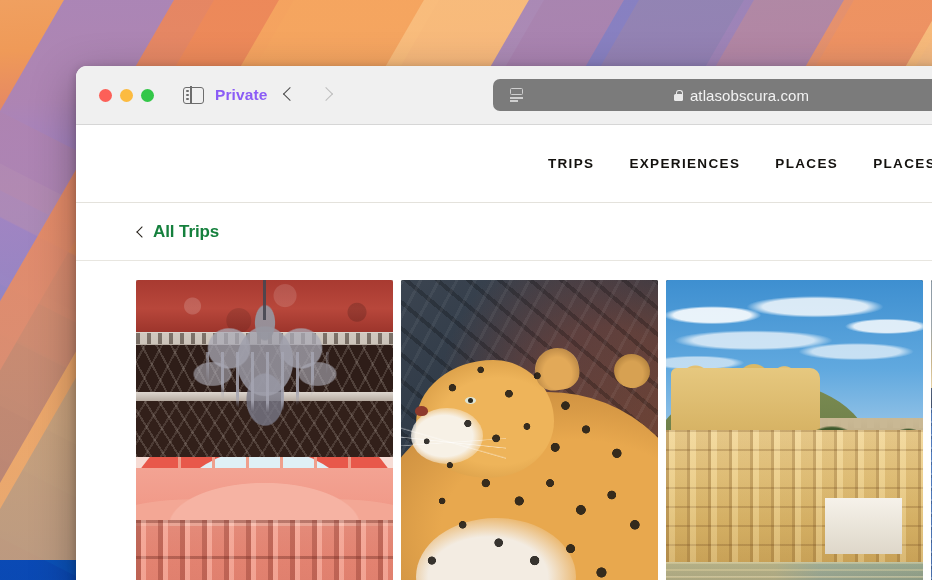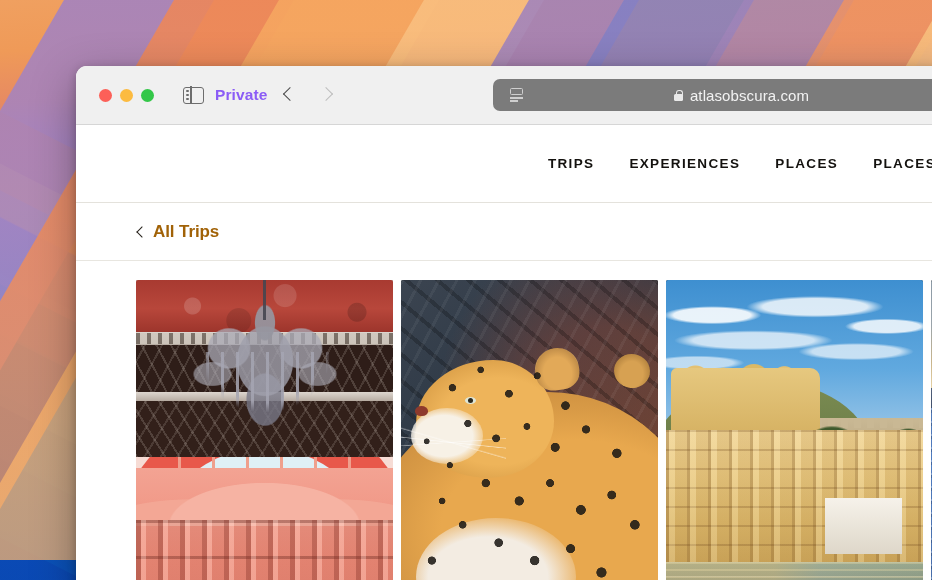--- a/index.html
+++ b/index.html
@@ -205,21 +205,21 @@
     width:8px; height:13px; position:relative; display:block;
   }
   #back-chev::after {
     content:""; position:absolute; left:2px; top:2.5px;
     width:7px; height:7px;
     border-left:1.9px solid #26211a;
     border-bottom:1.9px solid #26211a;
     transform:rotate(45deg);
   }
   #breadcrumb-text {
-    font-size:17px; font-weight:700; color:#a16207; letter-spacing:-.1px;
+    font-size:17px; font-weight:700; color:#15803d; letter-spacing:-.1px;
   }
 
   
   #cards {
     display:flex; gap:8px;
     padding:19px 0 0 60px;
     height:100%;
   }
   .card {
     width:257px; height:400px; flex:none;

